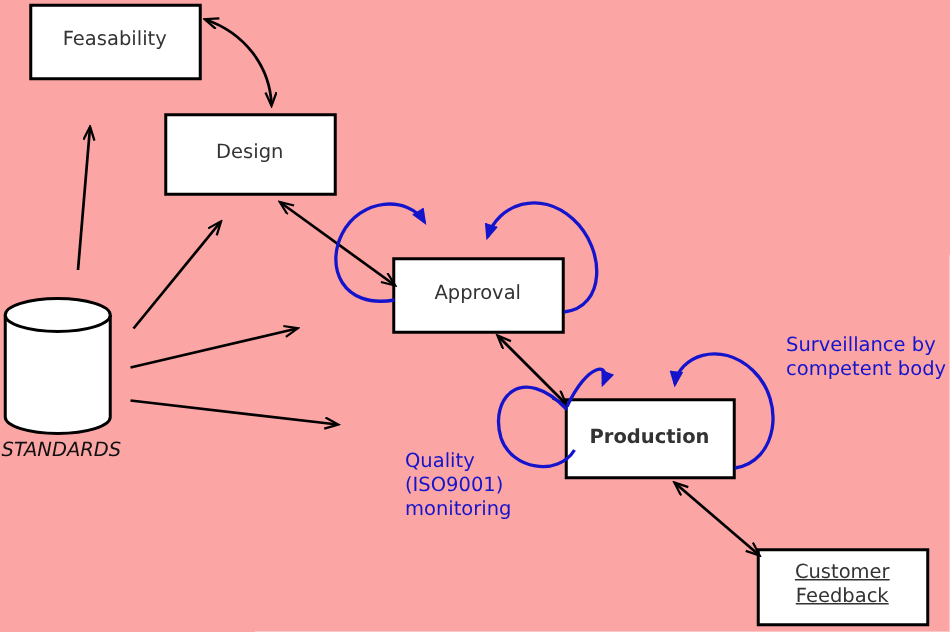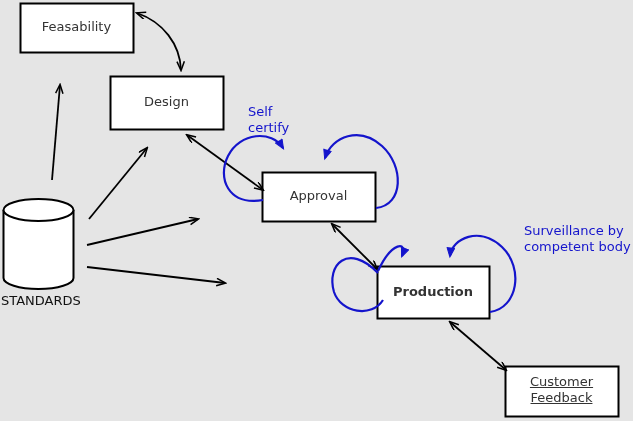--- a/index.html
+++ b/index.html
@@ -2,21 +2,21 @@
 <html><head>
 <meta charset="utf-8">
 <title>Standards Process Diagram</title>
 <style>
   html,body{margin:0;padding:0;background:#ffffff;}
   body{
     width:633px;height:421px;
     font-family:"DejaVu Sans","Liberation Sans",sans-serif;
     overflow:hidden;
   }
-  #canvas{position:relative;width:633px;height:421px;background:#e5e5e5;}
+  #canvas{position:relative;width:633px;height:421px;background:#fca5a5;}
   svg.layer{position:absolute;left:0;top:0;width:633px;height:421px;}
   .node-label{
     position:absolute;
     color:#333333;
     font-size:13px;
     text-align:center;
     white-space:pre-line;
     line-height:16px;
     pointer-events:none;
   }
@@ -127,23 +127,24 @@
 
   <div class="node-label" style="left:110px;top:94px;width:113px;">Design</div>
 
   <div class="node-label" style="left:262px;top:188px;width:113px;">Approval</div>
 
   <div class="node-label" style="left:377px;top:284px;width:112px;font-weight:bold;">Production</div>
 
   <div class="node-label" style="left:505px;top:374px;width:113px;text-decoration:underline;">Customer
 Feedback</div>
 
-  <div class="db-label" style="left:1px;top:293px;">STANDARDS</div>
+  <div class="db-label" style="left:1px;top:293px;font-style:italic;">STANDARDS</div>
 
-  <div class="annot" style="left:248px;top:104px;">Self
-certify</div>
 
 
   <div class="annot" style="left:524px;top:223px;">Surveillance by
 competent body</div>
 
+  <div class="annot" style="left:270px;top:300px;">Quality
+(ISO9001)
+monitoring</div>
 
 </div>
 
 </body></html>

